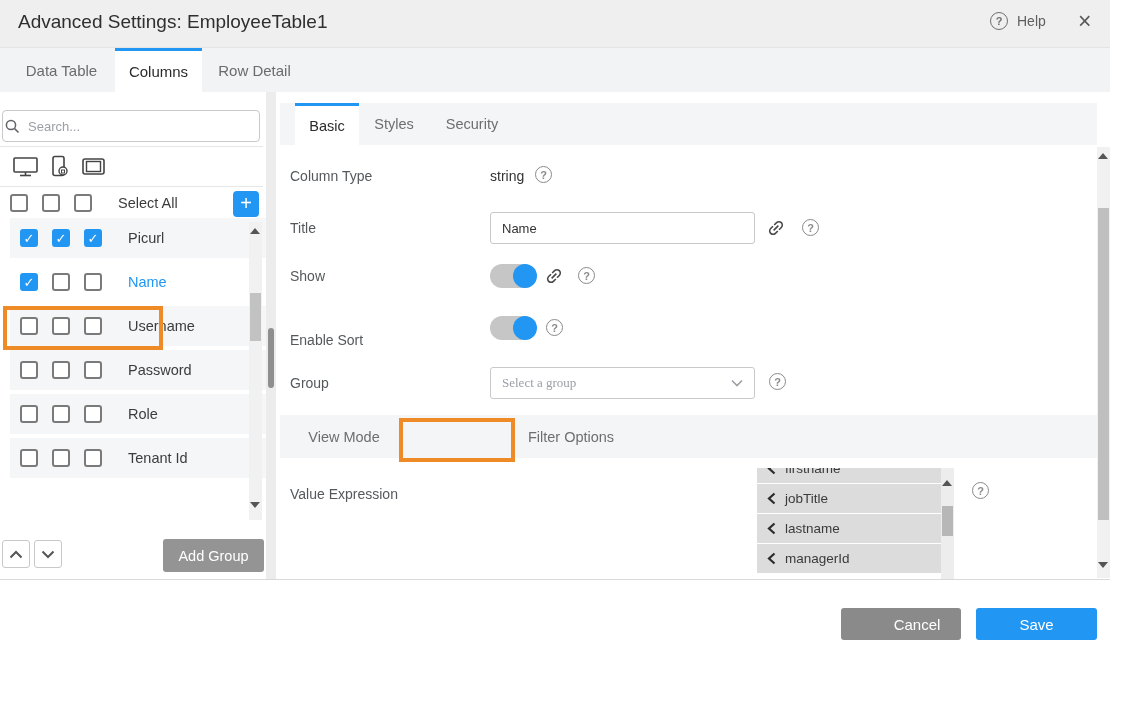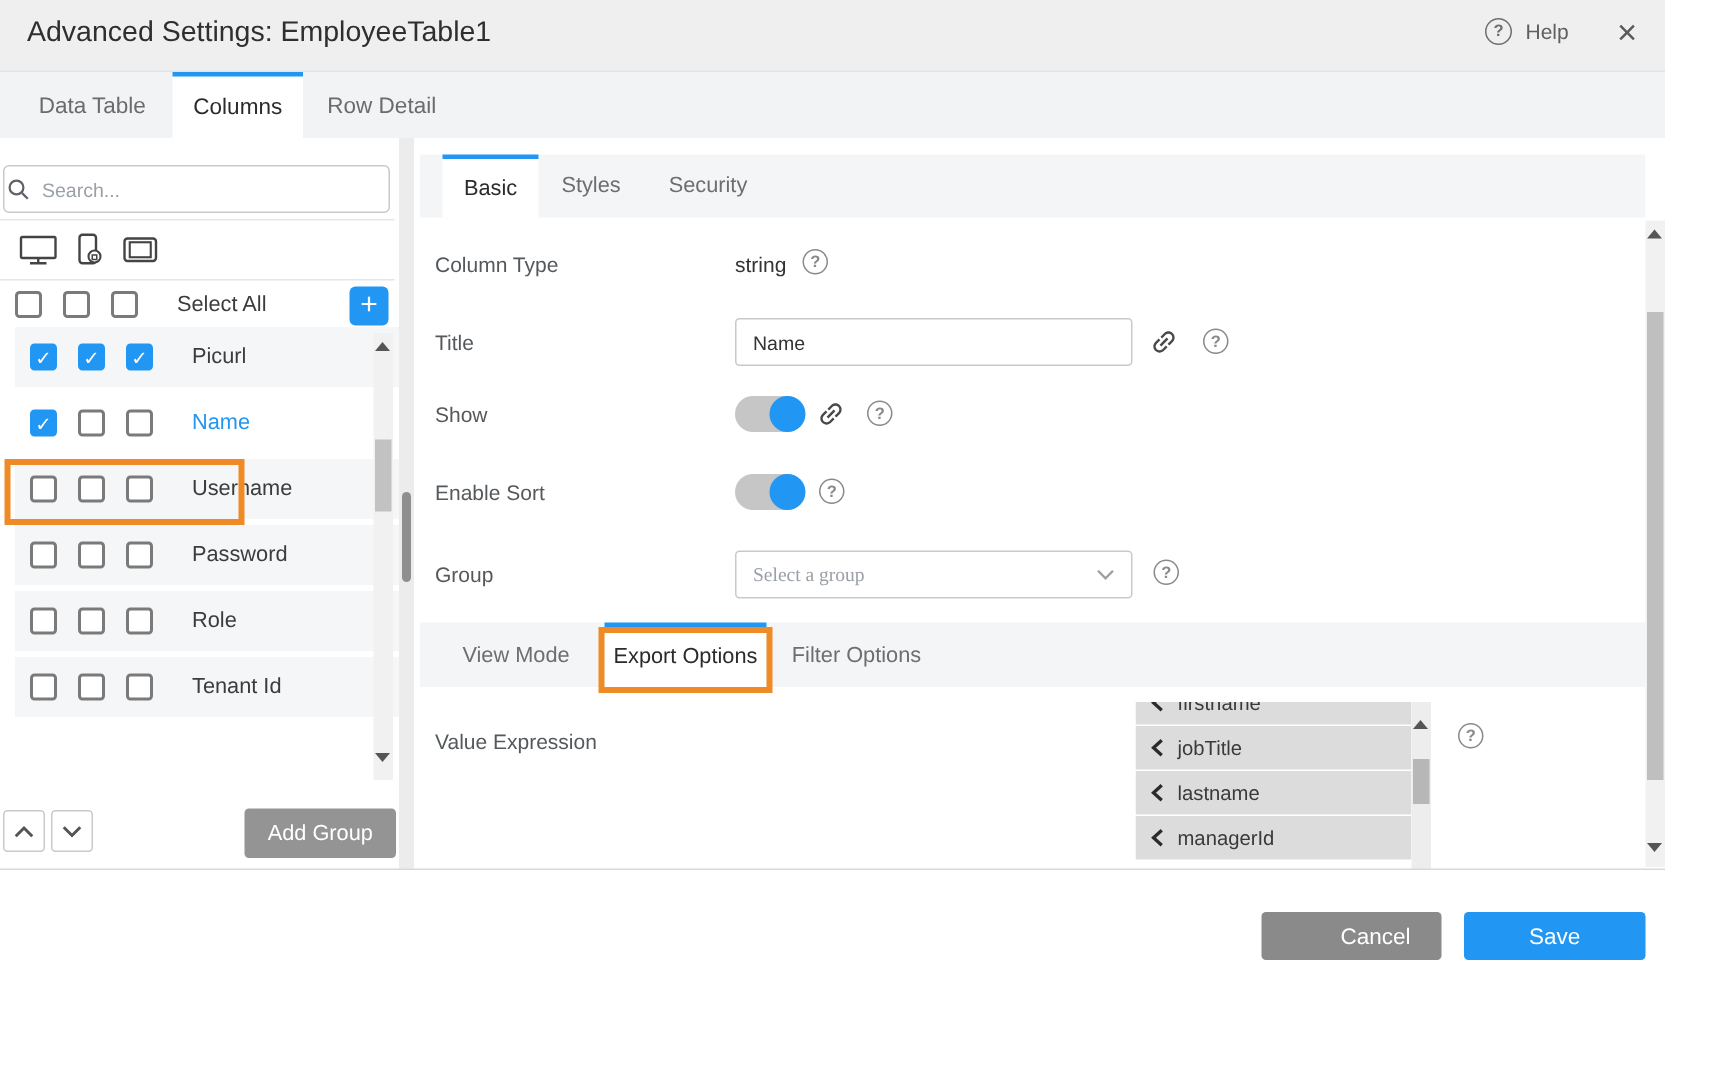--- a/index.html
+++ b/index.html
@@ -240,38 +240,37 @@
     <div class="toggle on" style="top:172px">
         <div class="knob"></div>
       </div>
     <span class="linkic" style="left:264px; top:174px">
       <svg width="20" height="20" viewBox="0 0 24 24" style="transform:rotate(-45deg)">
           <path fill="#4a4a4a" d="M3.9 12c0-1.71 1.39-3.1 3.1-3.1h4V7H7c-2.76 0-5 2.24-5 5s2.24 5 5 5h4v-1.9H7c-1.71 0-3.1-1.39-3.1-3.1zM8 13h8v-2H8v2zm9-6h-4v1.9h4c1.71 0 3.1 1.39 3.1 3.1s-1.39 3.1-3.1 3.1h-4V17h4c2.76 0 5-2.24 5-5s-2.24-5-5-5z"></path>
         </svg>
     </span>
     <span class="helpc" style="left:298px; top:175px">?</span>
 
-    <span class="flabel" style="top:228px">Enable Sort</span>
+    <span class="flabel" style="top:240px">Enable Sort</span>
     <div class="toggle on" style="top:224px">
         <div class="knob"></div>
       </div>
     <span class="helpc" style="left:266px; top:227px">?</span>
 
     <span class="flabel" style="top:283px">Group</span>
     <div class="selectbox" style="top:275px">
       <span class="ph">Select a group</span>
       <svg width="12" height="8" viewBox="0 0 12 8">
           <polyline points="1,1.5 6,6.5 11,1.5" fill="none" stroke="#9aa0a6" stroke-width="1.6"></polyline>
         </svg>
     </div>
     <span class="helpc" style="left:489px; top:281px">?</span>
 
     <div class="tabs3">
       <div class="tab3" style="left:8px; width:112px">View Mode</div>
-      <div class="tab3 active" style="left:123px; width:108px">Export Options</div>
       <div class="tab3" style="left:243px; width:96px">Filter Options</div>
     </div>
     <div class="hl-box hl-export"></div>
 
     <span class="flabel" style="top:394px">Value Expression</span>
 
     <div class="fields-viewport">
       <div class="fields-inner">
         <div class="fielditem">
           <svg width="9" height="13" viewBox="0 0 9 13">

